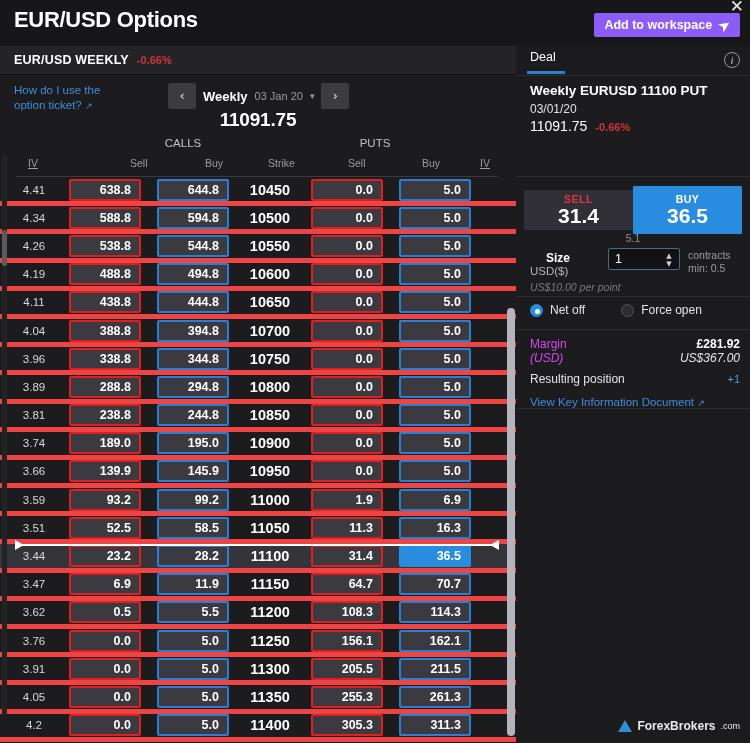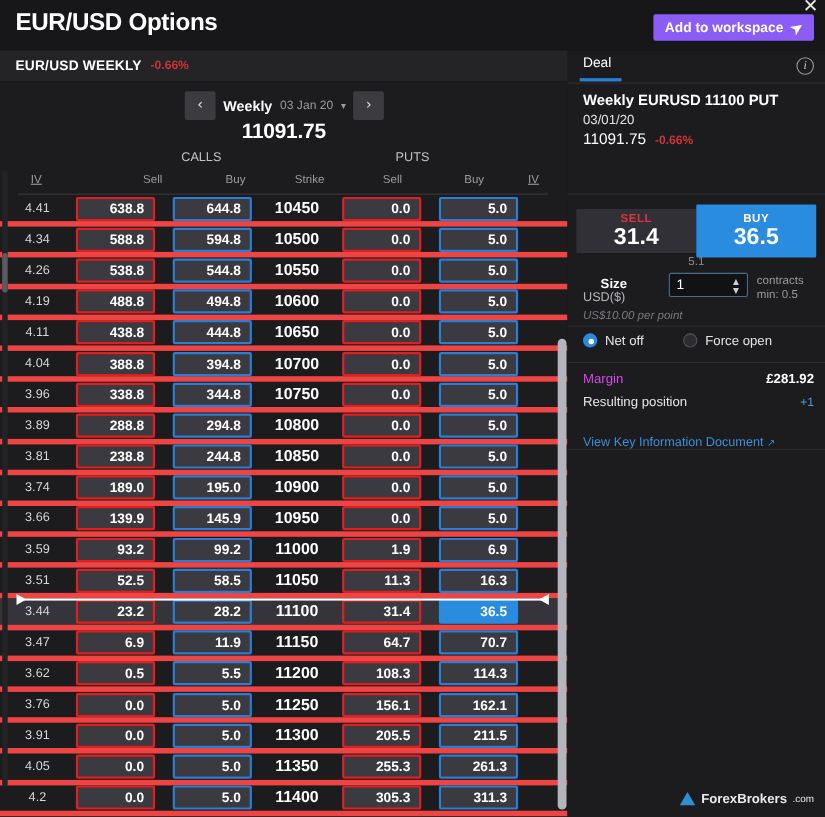--- a/index.html
+++ b/index.html
@@ -183,21 +183,21 @@
     display: flex; flex-direction: column; align-items: center; justify-content: center;
     color: #d0d0d4; font-size: 7px; line-height: 8px; cursor: pointer;
     font-family: "DejaVu Sans", sans-serif;
   }
   .size-right { position: absolute; left: 158px; top: 1px; font-size: 10.5px; color: #9a9a9f; line-height: 13px; }
   .perpoint { position: absolute; left: 0; top: 33px; font-size: 10.5px; color: #78787e; font-style: italic; }
 
   .divider2 { position: absolute; left: 0; top: 250px; width: 234px; height: 1px; background: #2d2d31; }
 
   .radios { position: absolute; left: 14px; top: 257px; width: 210px; display: flex; }
-  .radio { display: flex; gap: 7px; cursor: pointer; }
+  .radio { display: flex; align-items: center; gap: 7px; cursor: pointer; }
   .radio.b { margin-left: 36px; }
   .rdot { width: 13px; height: 13px; border-radius: 50%; background: #2c2c31; border: 1px solid #52525a; position: relative; }
   .rdot.on { background: #2a8cdf; border-color: #2a8cdf; }
   .rdot.on:after { content:""; position:absolute; left:4px; top:4px; width:5px; height:5px; border-radius:50%; background:#fff; }
   .rlab { font-size: 12px; color: #e4e4e8; }
 
   .divider3 { position: absolute; left: 0; top: 283px; width: 234px; height: 1px; background: #2d2d31; }
 
   .margin-blk { position: absolute; left: 14px; top: 291px; width: 210px; }
   .mrow { display: flex; justify-content: space-between; align-items: baseline; }
@@ -243,20 +243,25 @@
     </button>
   </div>
 
   <div class="inst-strip">
     <span class="inst-name">EUR/USD WEEKLY</span>
     <span class="inst-chg">-0.66%</span>
   </div>
 
   <div class="left">
 
+    <div class="help-link">
+      <span>How do I use the</span><br>
+      <span>option ticket?</span>
+      <span class="ext">↗</span>
+    </div>
 
     <div class="wkpicker">
       <button class="navbtn">‹</button>
       <span class="wk-label">Weekly</span>
       <span class="wk-date">03 Jan 20</span>
       <span class="wk-caret">▾</span>
       <button class="navbtn">›</button>
     </div>
 
     <div class="spot-big">11091.75</div>
@@ -507,20 +512,24 @@
       </label>
     </div>
 
     <div class="divider3"></div>
 
     <div class="margin-blk">
       <div class="mrow">
         <span class="mlab">Margin</span>
         <span class="mval">£281.92</span>
       </div>
+      <div class="mrow">
+        <span class="mlab it">(USD)</span>
+        <span class="mval it">US$367.00</span>
+      </div>
       <div class="mrow mrow2">
         <span class="respos">Resulting position</span>
         <span class="resval">+1</span>
       </div>
     </div>
 
     <div class="kid-link">
       <span>View Key Information Document</span>
       <span class="ext">↗</span>
     </div>

